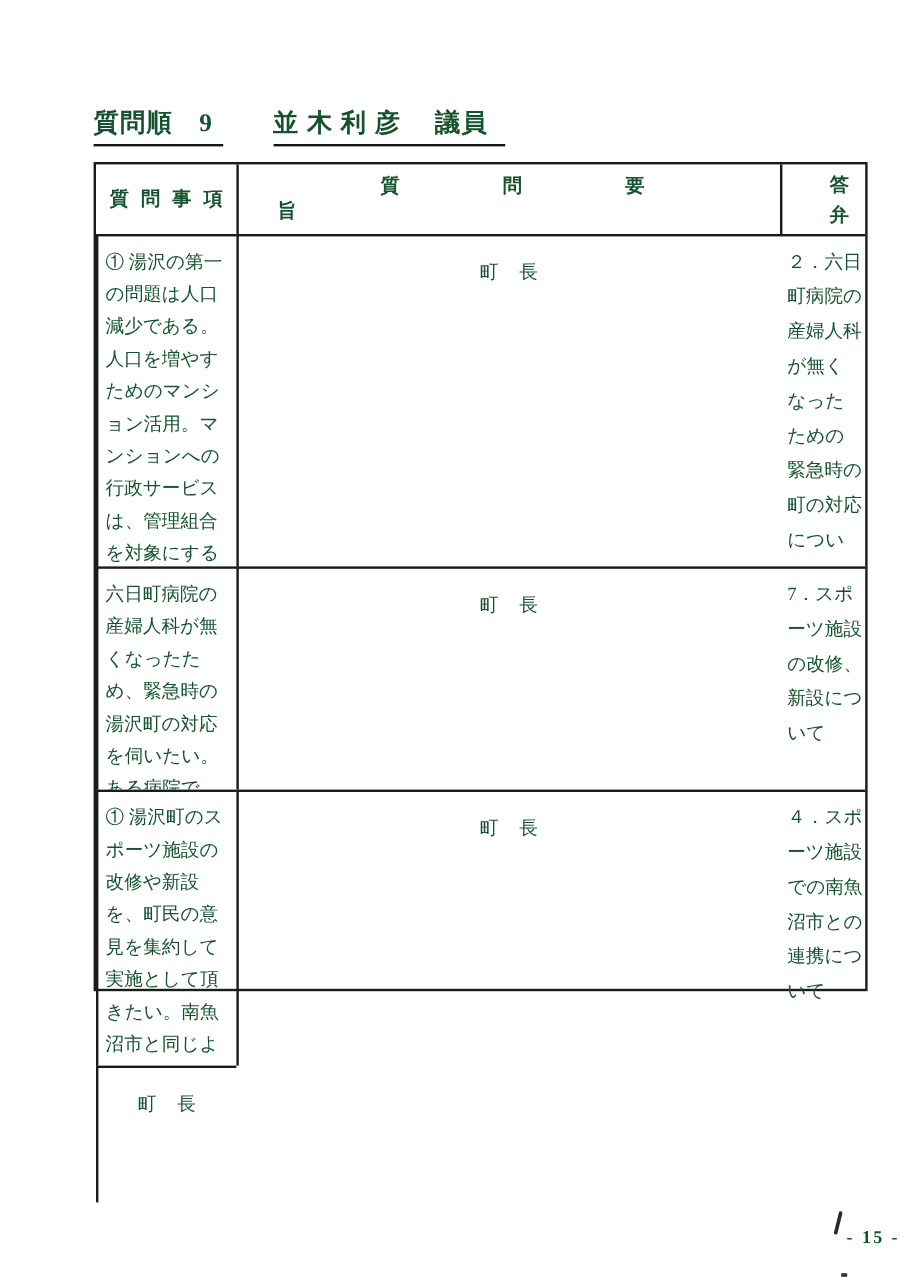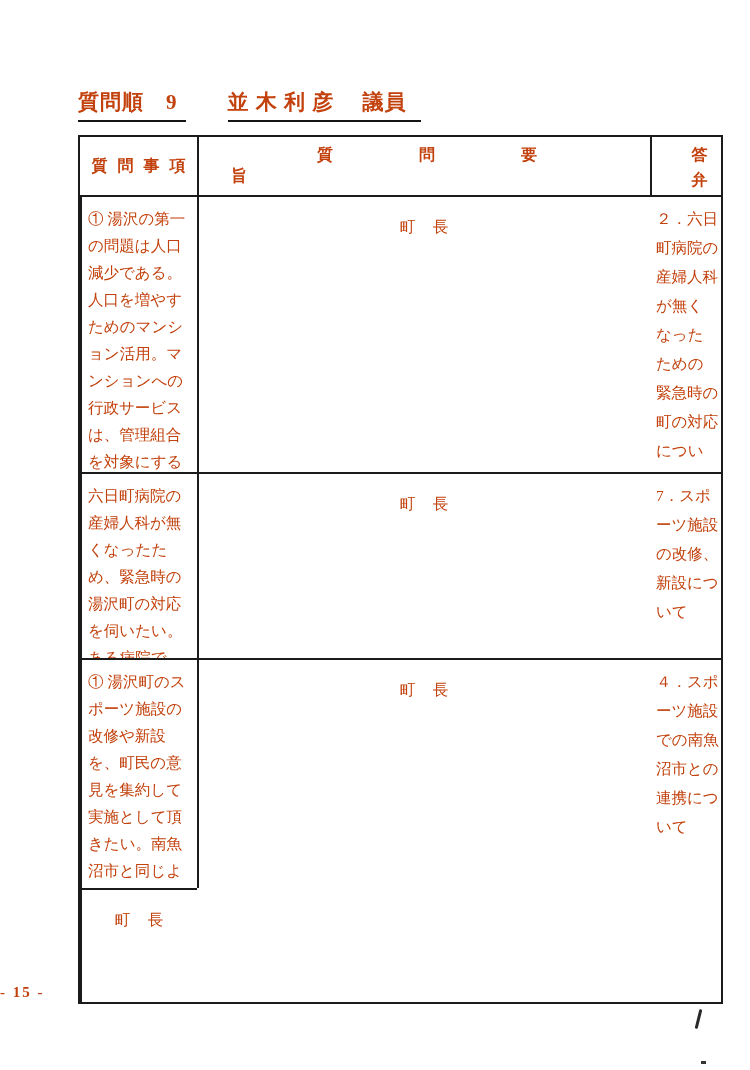--- a/index.html
+++ b/index.html
@@ -1,32 +1,32 @@
 <!DOCTYPE html>
 <html><head>
 <meta charset="utf-8">
 <style>
   html,body{margin:0;padding:0;background:#e8e8e8;}
   .page{
     position:relative;width:750px;height:1070px;background:#ffffff;
-    font-family:"Liberation Serif","DejaVu Serif",serif;color:#c2410c;
+    font-family:"Liberation Serif","DejaVu Serif",serif;color:#14532d;
     overflow:hidden;margin:0 auto;
   }
   
   .title{
     position:absolute;left:78px;top:88px;font-size:21px;font-weight:700;
     letter-spacing:1px;white-space:nowrap;
   }
   .title .seg{
     display:inline-block;border-bottom:2.5px solid #141414;padding:0 8px 4px 0;
   }
   .title .seg.name{margin-left:42px;padding-right:14px;}
   
   .qtable{
-    position:absolute;left:78px;top:135px;width:645px;height:869px;
+    position:absolute;left:78px;top:135px;width:645px;height:691px;
     border:2px solid #1b1b1b;box-sizing:border-box;
     display:grid;grid-template-columns:117px 453px 71px;
     grid-template-rows:58px 277px 186px 230px 114px;
   }
   .cell{box-sizing:border-box;overflow:hidden;}
   .col2,.col3{border-left:2px solid #1b1b1b;}
   .rowline{border-top:2px solid #1b1b1b;}
   
   .hcell{font-weight:600;font-size:16px;}
   .h-item{display:flex;align-items:center;justify-content:center;letter-spacing:10px;text-indent:10px;}
@@ -39,21 +39,21 @@
   .gist-cell{
     font-size:15.5px;line-height:27px;padding:8px 4px 0 6px;font-weight:500;
     white-space:pre-wrap;word-break:break-all;
   }
   .answer-cell{
     font-size:15.5px;padding-top:20px;text-align:center;font-weight:500;
     letter-spacing:1px;white-space:nowrap;
   }
   
   .pageno{
-    position:absolute;left:0;right:0;top:984px;text-align:left;
+    position:absolute;left:0;right:0;top:1024px;text-align:right;
     font-size:15px;font-weight:700;letter-spacing:2px;
   }
   
   .pen-mark{
     position:absolute;left:697px;top:1009px;width:2.5px;height:20px;
     background:#2a2a2a;transform:rotate(14deg);border-radius:2px;
   }
   .pen-dot{
     position:absolute;left:701px;top:1061px;width:5px;height:3px;background:#333;
   }

